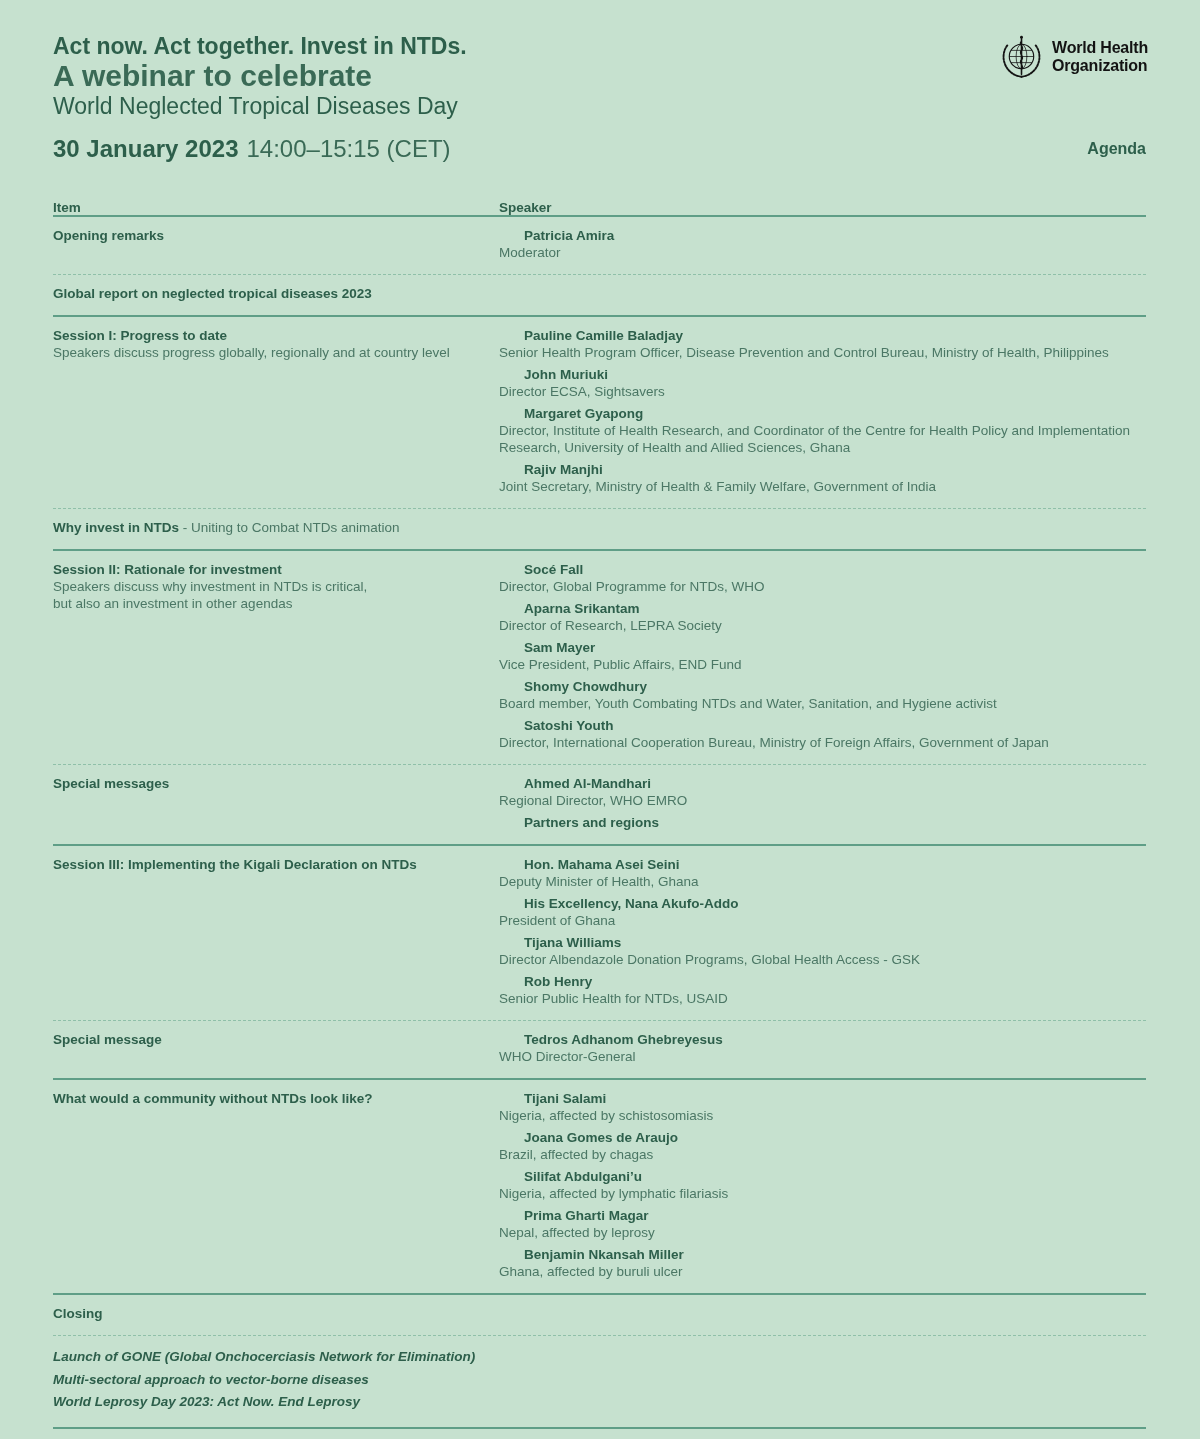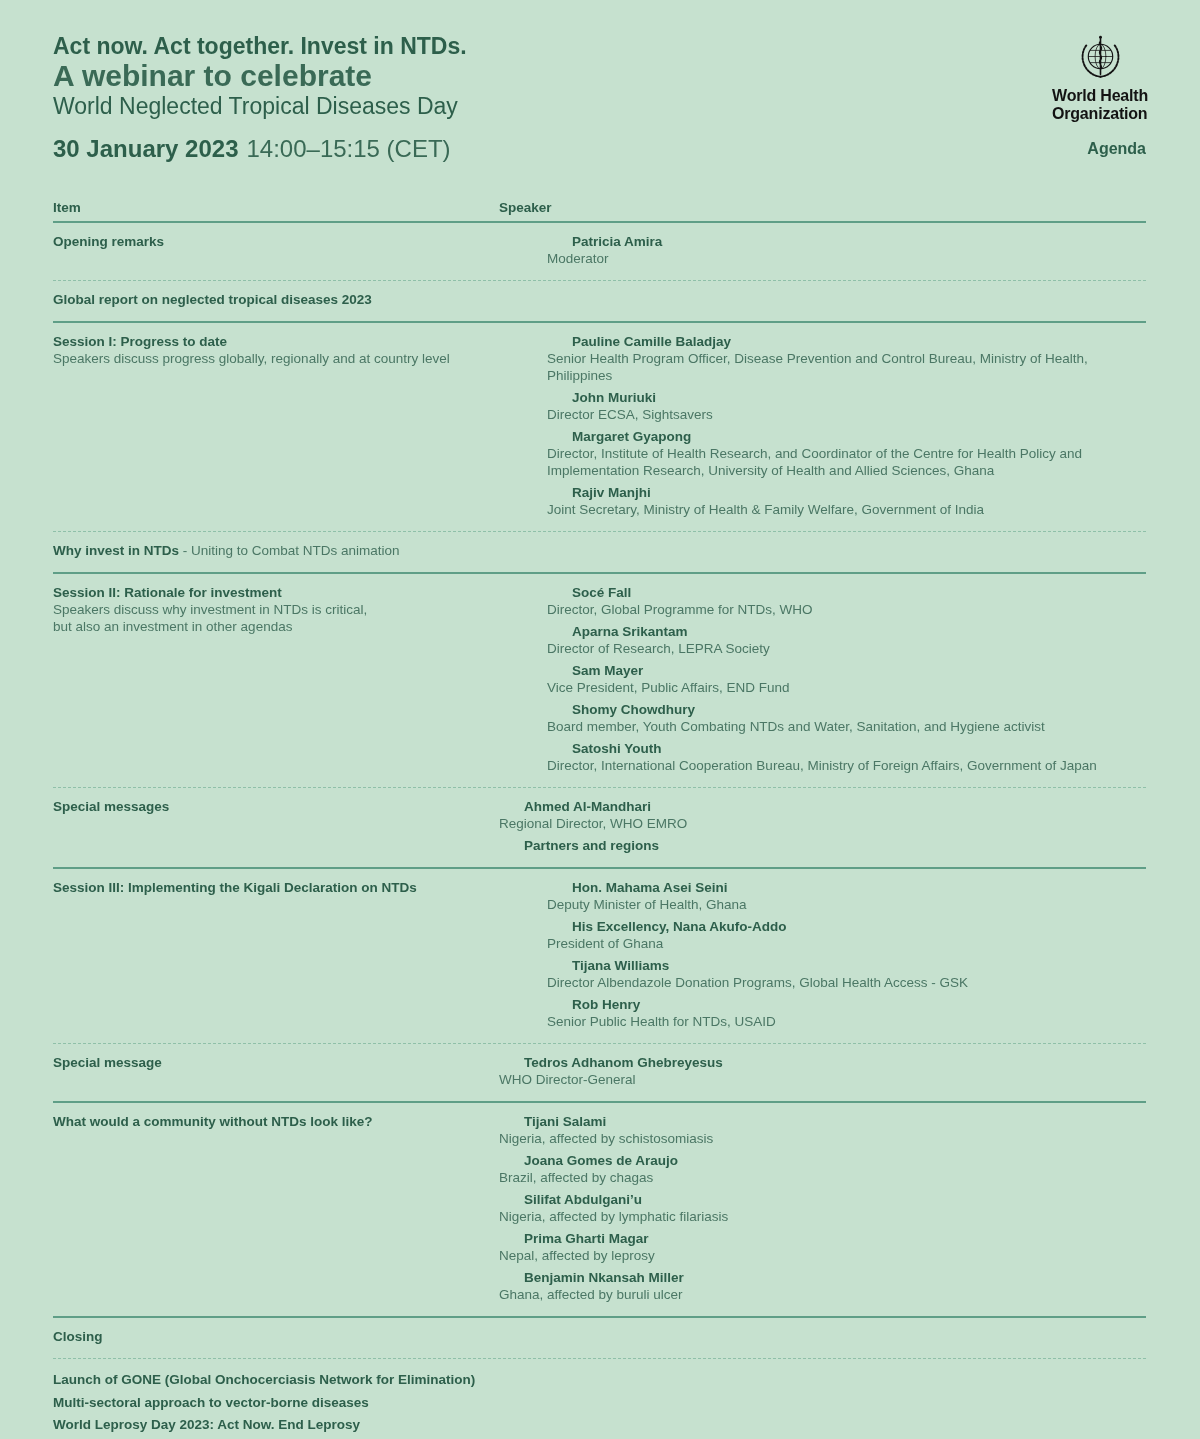--- a/index.html
+++ b/index.html
@@ -42,49 +42,47 @@
   .date-time{margin-left:8px;}
   .agenda-heading{font-weight:bold;font-size:16px;color:var(--ink-strong);}
   .who-logo{
     position:absolute;
     top:33px;
     right:52px;
     display:flex;
     align-items:center;
     gap:7px;
     color:var(--logo-ink);
-    flex-direction:column;
   }
   .who-emblem{width:47px;height:47px;display:block;}
   .who-text{font-size:16px;line-height:17.5px;font-weight:bold;letter-spacing:-0.2px;}
   
   .agenda-table{margin-top:36px;}
   .thead{
     display:flex;
     font-size:13.5px;
     font-weight:bold;
     color:var(--ink-strong);
-    padding-bottom:6px;
     border-bottom:2px solid var(--line-solid);
   }
   .col-item{width:446px;flex:0 0 446px;padding-right:20px;}
   .col-speaker{flex:1 1 auto;}
   .row{
     display:flex;
     padding:10px 0 13px 0;
     font-size:13.5px;
     line-height:17px;
   }
-  .row.sep-dashed{border-bottom:1px dashed var(--line-dashed);gap:48px;}
+  .row.sep-dashed{border-bottom:1px dashed var(--line-dashed);}
   .row.sep-solid{border-bottom:2px solid var(--line-solid);}
   .row-title{font-weight:bold;color:var(--ink-strong);}
   .title-suffix{font-weight:normal;color:var(--ink-body);}
   .row-desc{color:var(--ink-body);}
   .row-lines{font-weight:bold;color:var(--ink-strong);}
-  .row-lines div{line-height:22.5px;}
+  .row-lines div{line-height:22.5px;font-style:italic;}
   .speaker{margin-bottom:5px;}
   .speaker:last-child{margin-bottom:0;}
   .speaker-name{font-weight:bold;color:var(--ink-strong);margin-left:25px;}
   .speaker-role{color:var(--ink-body);}
 </style>
 </head>
 <body>
 
 <div class="page">
 

